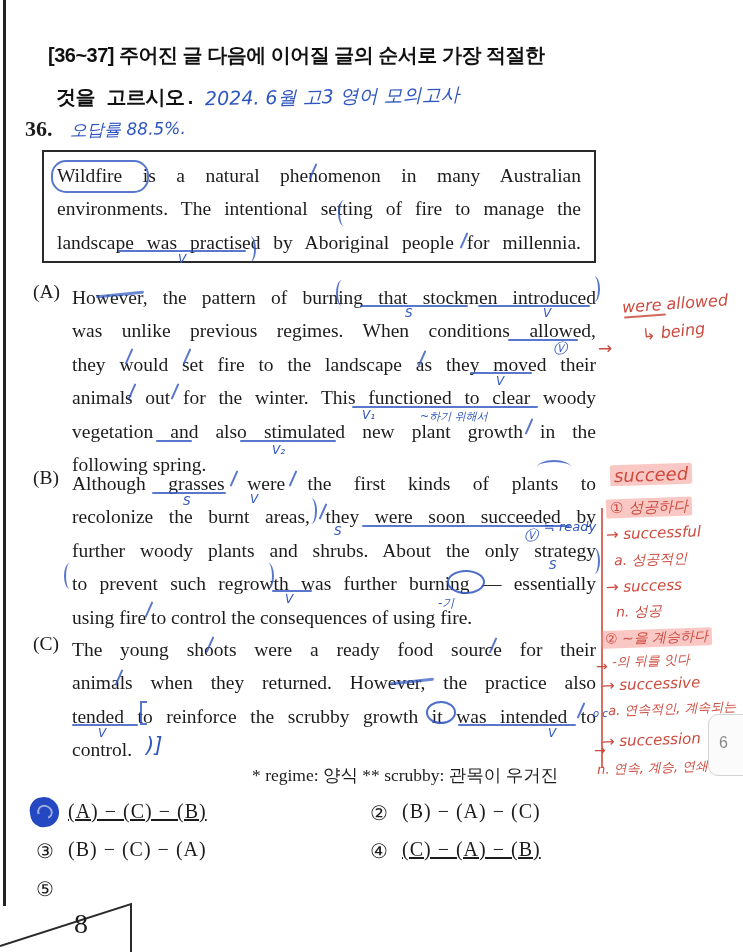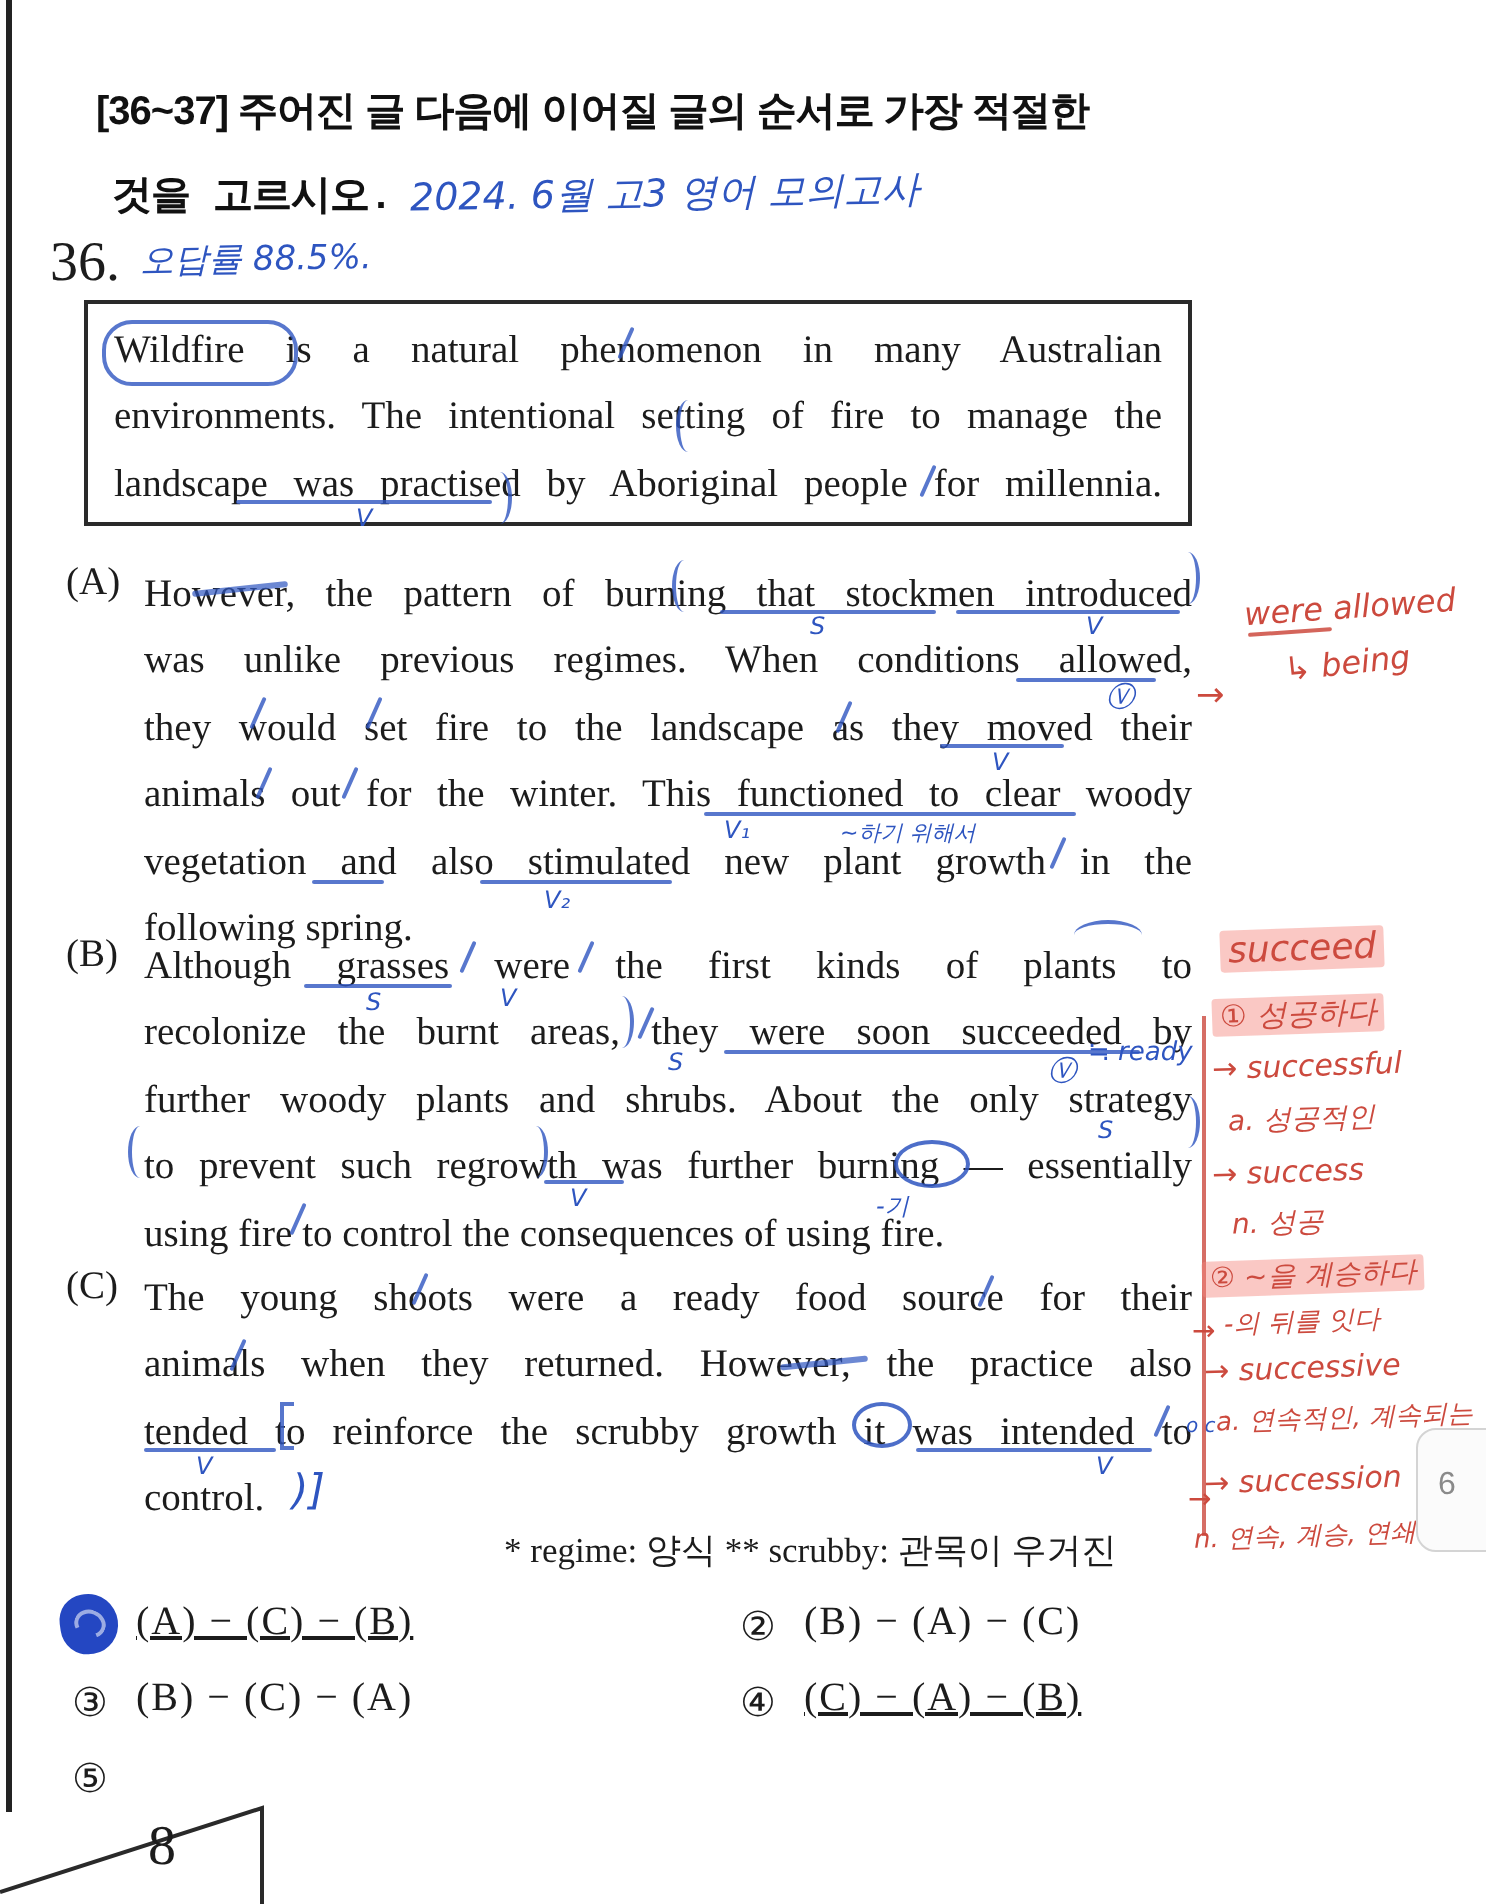--- a/index.html
+++ b/index.html
@@ -42,21 +42,21 @@
 <body>
 
 <div id="page">
 
   <div class="abs" style="left:3px;top:0;width:3px;height:906px;background:#232323;"></div>
 
   <div class="abs kor-head" style="left:28px;top:42px;margin-left:20px;">[36~37] 주어진 글 다음에 이어질 글의 순서로 가장 적절한</div>
   <div class="abs kor-head" style="left:56px;top:84px;font-family:Liberation Mono, monospace;">것을 고르시오.</div>
   <div class="abs hw-b" style="left:205px;top:84px;font-size:19px;transform:rotate(-1deg);">2024. 6월 고3 영어 모의고사</div>
 
-  <div class="abs serif" style="left:25px;top:116px;font-size:28px;font-weight:normal;">36.</div>
+  <div class="abs serif" style="left:25px;top:116px;font-size:22px;font-weight:bold;">36.</div>
   <div class="abs hw-b" style="left:70px;top:118px;font-size:17px;transform:rotate(-1deg);">오답률 88.5%.</div>
 
   <div class="abs" style="left:42px;top:150px;width:554px;height:113px;border:2px solid #2a2a2a;padding:7px 13px;">
     <div class="pline">Wildfire is a natural phenomenon in many Australian</div>
     <div class="pline">environments. The intentional setting of fire to manage the</div>
     <div class="pline">landscape was practised by Aboriginal people for millennia.</div>
   </div>
 
   <div class="abs" style="left:51px;top:160px;width:98px;height:33px;border:2px solid #2e55c0;border-radius:15px;opacity:.8;"></div>
   <div class="slash" style="left:312px;top:163px;"></div>

